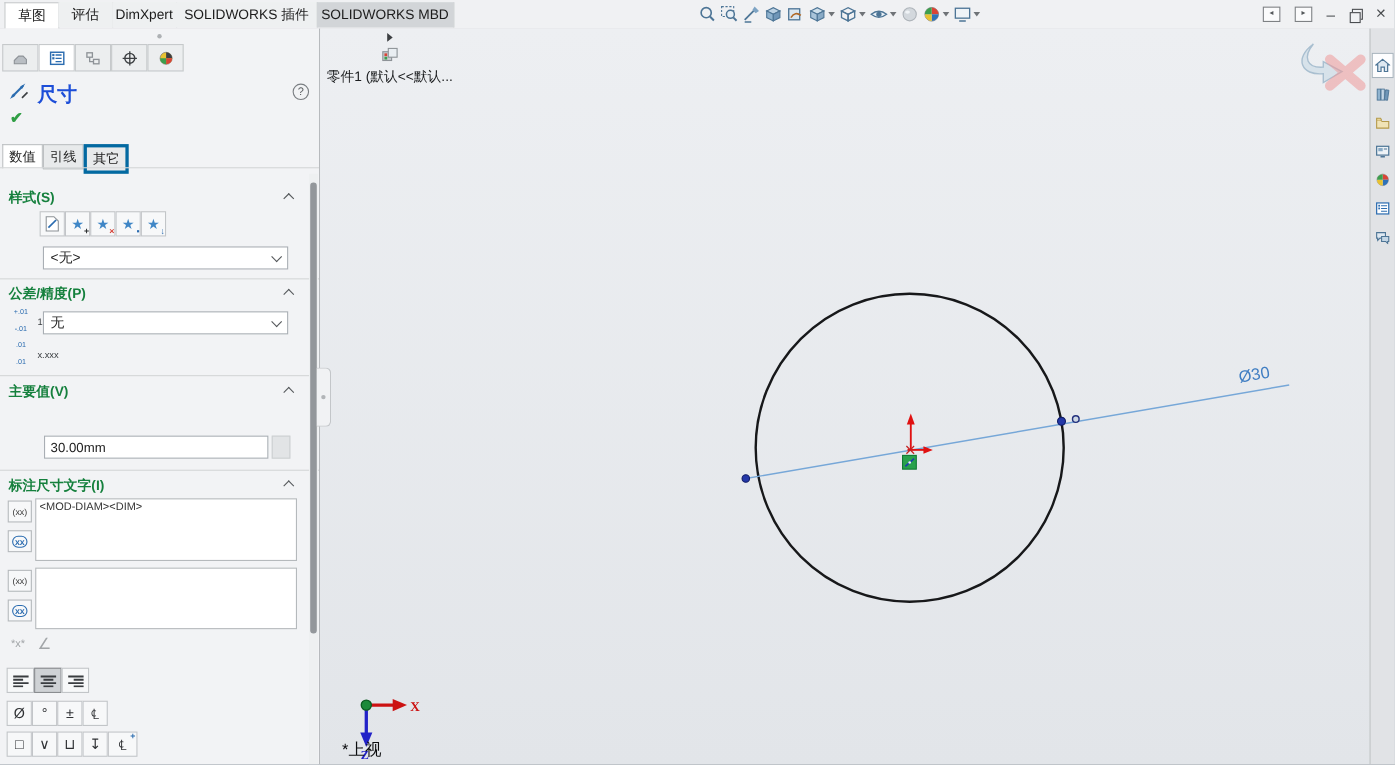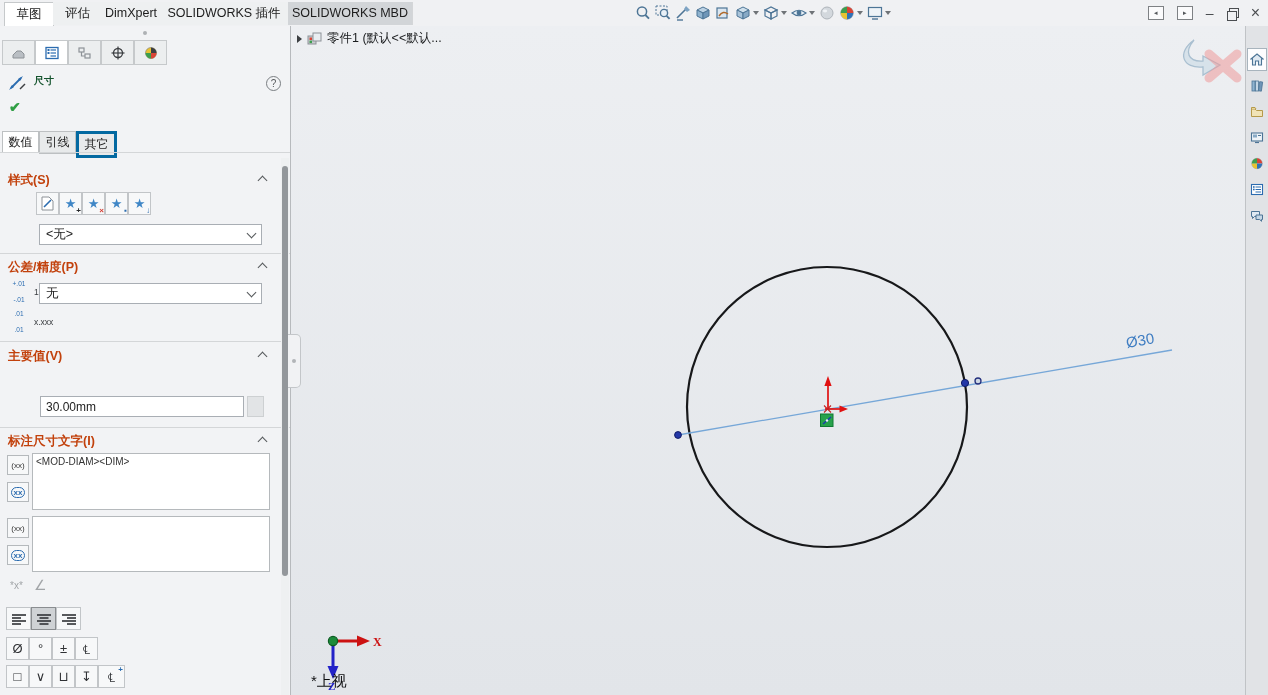--- a/index.html
+++ b/index.html
@@ -23,21 +23,21 @@
              border-left:5px solid #3c3f42;display:inline-block;}
   .chev-up{width:6px;height:6px;border-top:1.6px solid #55585b;border-right:1.6px solid #55585b;
            transform:rotate(-45deg);display:inline-block;}
   .chev-down{width:6px;height:6px;border-top:1.6px solid #55585b;border-right:1.6px solid #55585b;
              transform:rotate(135deg);display:inline-block;}
   
   .panel{left:0;top:26px;width:290px;height:669px;background:#f2f3f5;border-right:1px solid #b7babd;}
   .pmtab{width:31px;height:23px;border:1px solid #c6c9cb;background:#eceeef;
          display:flex;align-items:center;justify-content:center;}
   .pmtab.active{background:#ffffff;}
-  .sec-hdr{font-weight:bold;color:#c2410c;text-align:center;}
+  .sec-hdr{font-weight:bold;color:#15803d;text-align:center;}
   .divline{height:1px;background:#d4d6d8;left:0;width:290px;}
   .dropdown{background:#fff;border:1px solid #a9aeb4;height:21px;display:flex;align-items:center;
             padding:0 6px;justify-content:space-between;box-sizing:border-box;}
   .txtinput{background:#fff;border:1px solid #a9aeb4;height:20px;font-family:"Liberation Sans",sans-serif;
             font-size:12px;padding:0 5px;box-sizing:border-box;color:#222;}
   .sbtn{width:23px;height:23px;border:1px solid #c2c5c8;background:#f7f8f9;box-sizing:border-box;
         display:flex;align-items:center;justify-content:center;position:relative;}
   .sbtn.pressed{background:#cfd2d5;border-color:#8a8d90;}
   .star{color:#3f86c6;font-size:13px;line-height:1;}
   .badge{position:absolute;right:0px;bottom:-1px;font-size:8px;font-weight:bold;line-height:1;}
@@ -47,21 +47,21 @@
               display:flex;align-items:center;justify-content:center;font-size:8px;color:#333;}
   .oval{border:1.4px solid #2b6cb0;border-radius:8px;padding:0 2px;color:#2b6cb0;font-weight:bold;}
   .dimarea{background:#fff;border:1px solid #b5b9bc;font-family:"Liberation Sans",sans-serif;
            font-size:10px;color:#333;resize:none;box-sizing:border-box;padding:2px 3px;}
   .symbtn{width:23px;height:23px;border:1px solid #c2c5c8;background:#f7f8f9;box-sizing:border-box;
           display:flex;align-items:center;justify-content:center;font-size:13px;color:#2f3134;position:relative;}
   .grayic{color:#a2a5a8;}
   
   .viewport{left:291px;top:26px;width:954px;height:669px;
             background:linear-gradient(#edeff2,#e2e5e9);}
-  .ftree{left:6px;top:4px;display:flex;align-items:center;gap:5px;color:#1b1d1f;}
+  .ftree{left:6px;top:4px;display:flex;align-items:center;gap:5px;color:#1b1d1f;flex-direction:column;}
   .viewlabel{left:20px;top:646px;font-size:15px;color:#0d0e10;}
   
   .splitter{left:288px;top:334px;width:13px;height:54px;background:#f1f2f4;
             border:1px solid #c3c6c9;border-left:none;border-radius:0 5px 5px 0;box-sizing:border-box;}
   .splitter .dot{position:absolute;left:4px;top:24px;width:4px;height:4px;border-radius:50%;background:#b2b5b8;}
   
   .taskpane{left:1245px;top:26px;width:23px;height:669px;background:#e1e3e6;border-left:1px solid #c0c3c6;}
   .tpbtn{position:absolute;left:1px;width:20px;height:23px;display:flex;align-items:center;justify-content:center;}
   .tpbtn.active{background:#fdfdfe;border:1px solid #a8b4bd;box-sizing:border-box;}
   
@@ -221,21 +221,21 @@
   </div>
 
   <span class="abs" style="left:8px;top:74px;">
     <svg width="20" height="18">
         <line x1="3" y1="14" x2="13" y2="4" stroke="#2b6cb0" stroke-width="1.8"></line>
         <polygon points="1,16 6,13 4,11" fill="#2b6cb0"></polygon>
         <polygon points="15,2 10,5 12,7" fill="#2b6cb0"></polygon>
         <line x1="12" y1="15" x2="17" y2="10" stroke="#3c3f42" stroke-width="1.4"></line>
       </svg>
     </span>
-  <div class="abs" style="left:34px;top:74px;font-size:10px;font-weight:bold;color:#14532d;">尺寸</div>
+  <div class="abs" style="left:34px;top:74px;font-size:18px;font-weight:bold;color:#1d4ed8;">尺寸</div>
   <div class="abs" style="left:266px;top:76px;width:15px;height:15px;border:1.3px solid #7a7e82;border-radius:50%;text-align:center;line-height:14px;font-size:10px;color:#55585b;box-sizing:border-box;">?</div>
   <div class="abs" style="left:9px;top:99px;color:#2f9e44;font-size:14px;font-weight:bold;">✔</div>
 
   <div class="abs" style="left:2px;top:131px;display:flex;">
     <span style="width:35px;height:21px;border:1px solid #bdc0c2;border-bottom:none;background:#fff;display:flex;align-items:center;justify-content:center;font-size:12px;">数值</span>
     <span style="width:35px;height:21px;border:1px solid #bdc0c2;background:#e8eaeb;display:flex;align-items:center;justify-content:center;font-size:12px;">引线</span>
     <span style="width:35px;height:21px;border:3px solid #0369a1;background:#e8eaeb;display:flex;align-items:center;justify-content:center;font-size:12px;">其它</span>
   </div>
   <div class="abs divline" style="top:152px;"></div>
 

